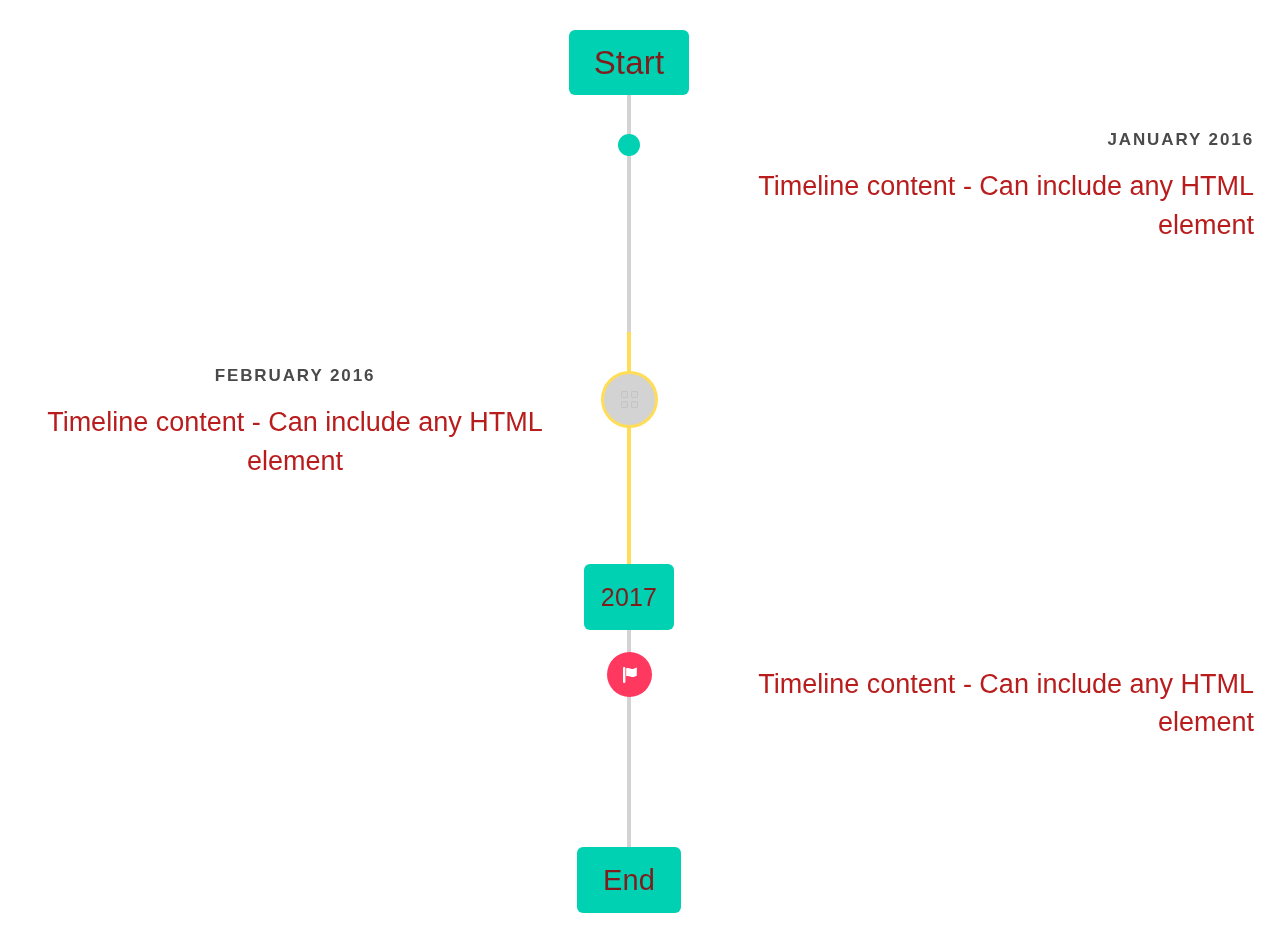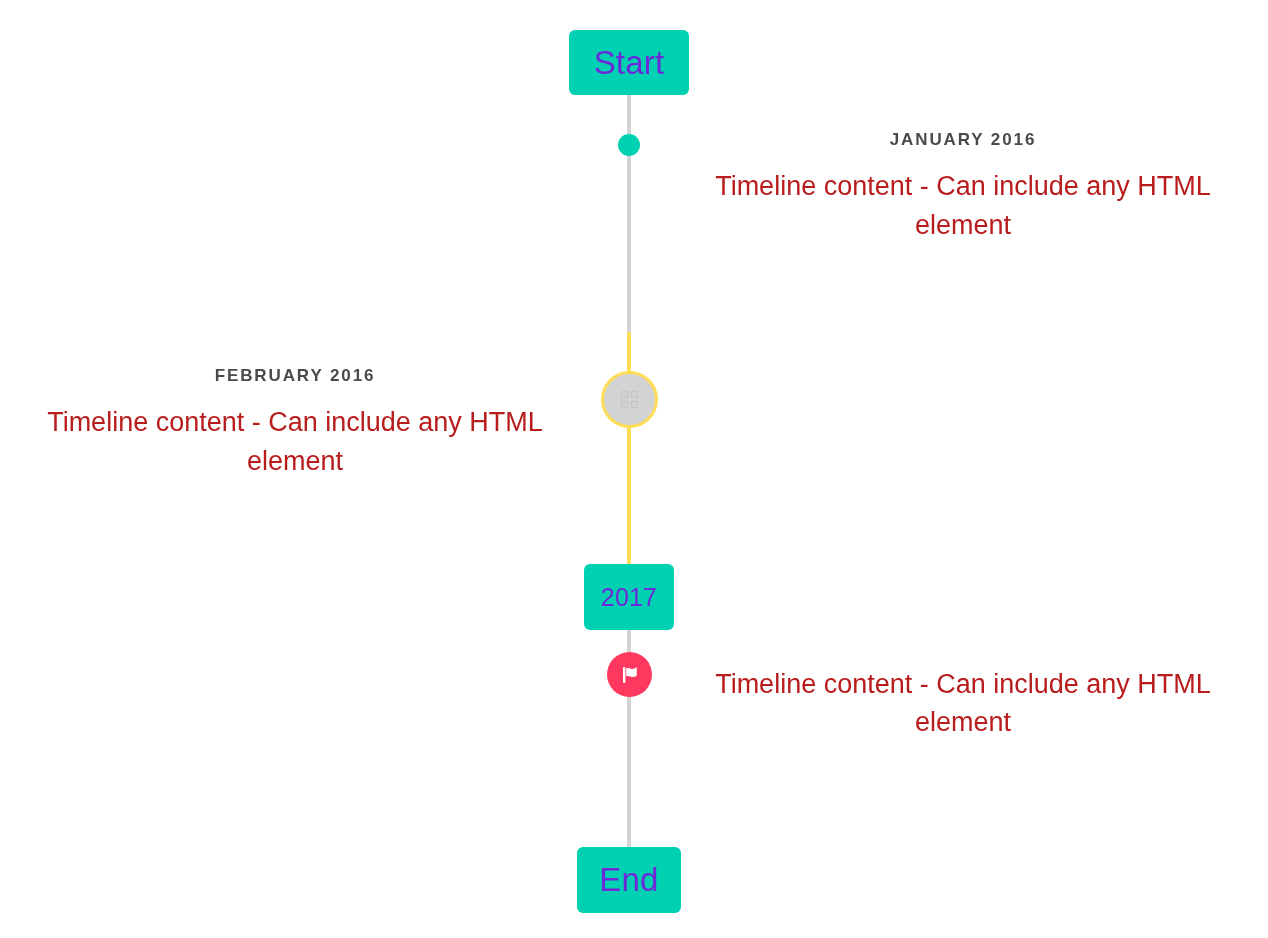--- a/index.html
+++ b/index.html
@@ -40,21 +40,21 @@
     background: #ffdd57;
   }
 
   
   .badge {
     position: absolute;
     display: flex;
     align-items: center;
     justify-content: center;
     background: #00d1b2;
-    color: #6d28d9;
+    color: #7f1d1d;
     border-radius: 6px;
     font-weight: 400;
     letter-spacing: 0.2px;
     box-sizing: border-box;
     z-index: 4;
   }
   .badge-header {
     left: 569px;
     top: 30px;
     width: 120px;
@@ -66,35 +66,35 @@
     top: 564px;
     width: 90px;
     height: 66px;
     font-size: 25px;
   }
   .badge-footer {
     left: 577px;
     top: 847px;
     width: 104px;
     height: 66px;
-    font-size: 33px;
+    font-size: 29px;
   }
 
   
   .item {
     position: absolute;
     width: 1268px;
   }
   .item-content {
     position: absolute;
     width: 540px;
   }
   .item-right .item-content {
-    left: 693px;
-    text-align: center;
+    left: 714px;
+    text-align: right;
   }
   .item-left .item-content {
     left: 25px;
     text-align: center;
   }
 
   .item-heading {
     margin: 0;
     font-size: 17px;
     font-weight: bold;

